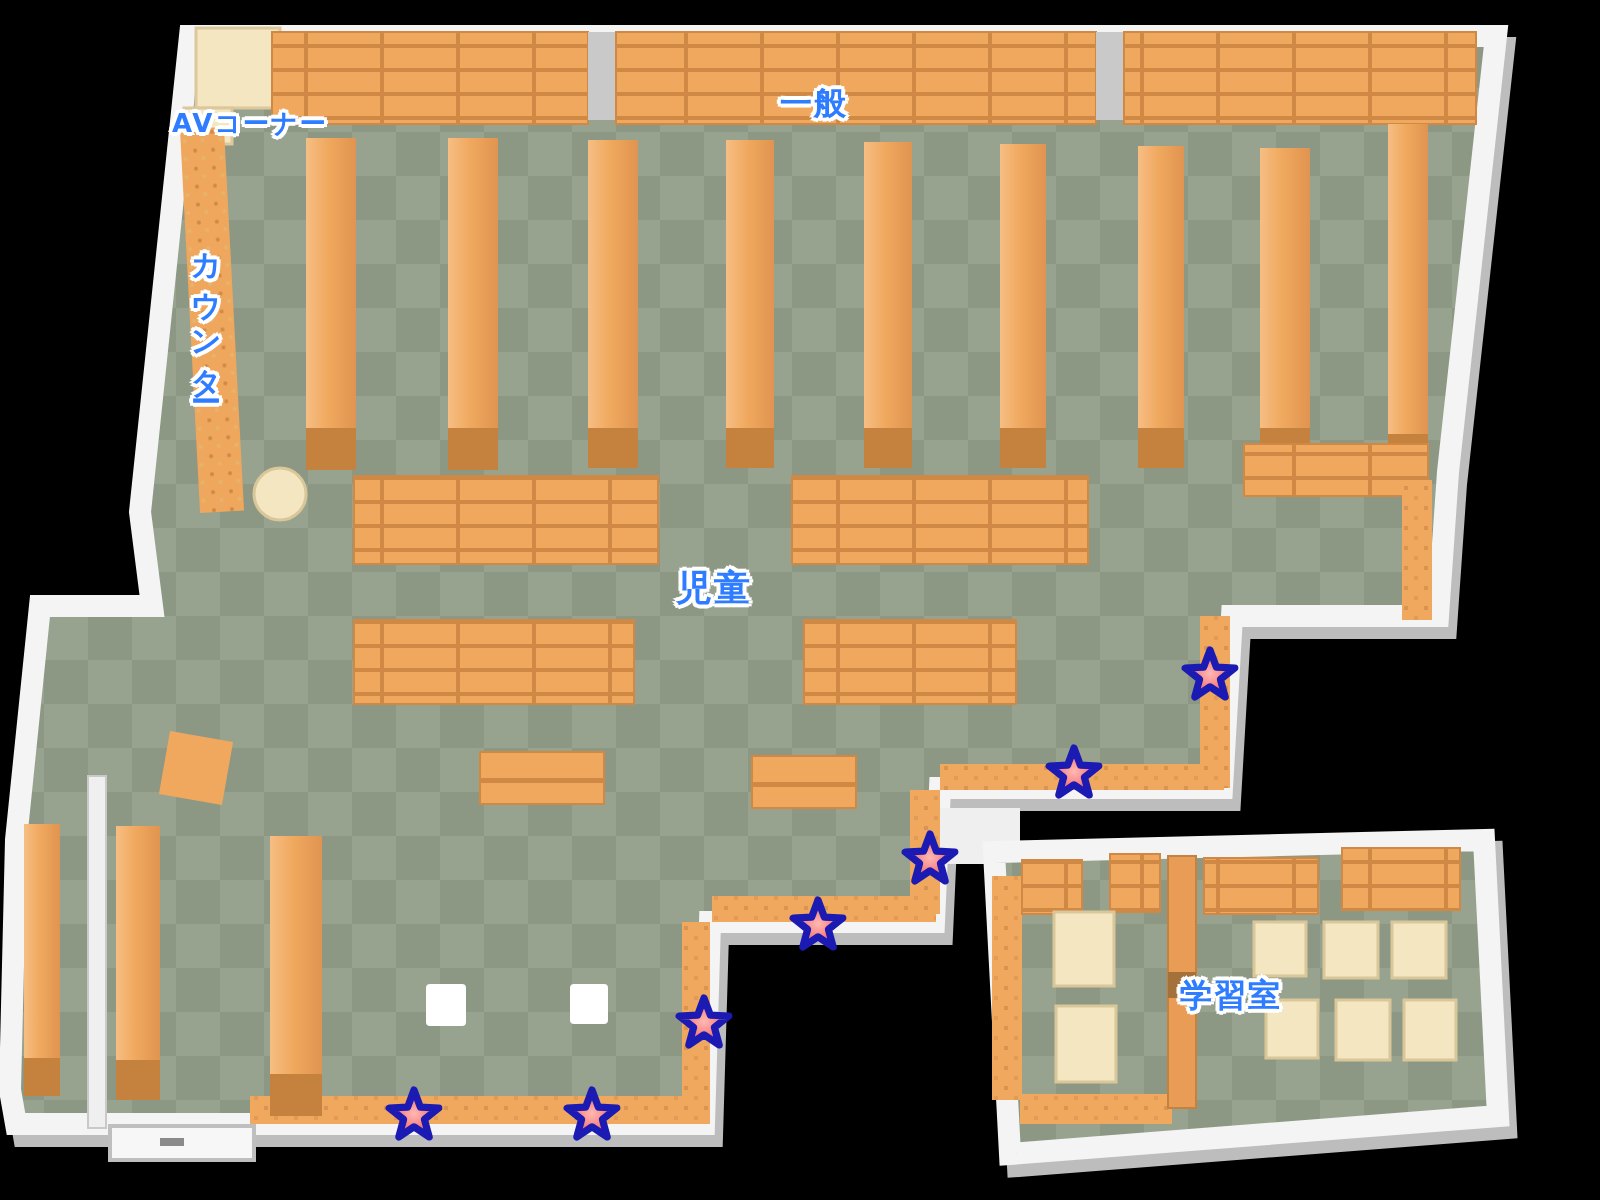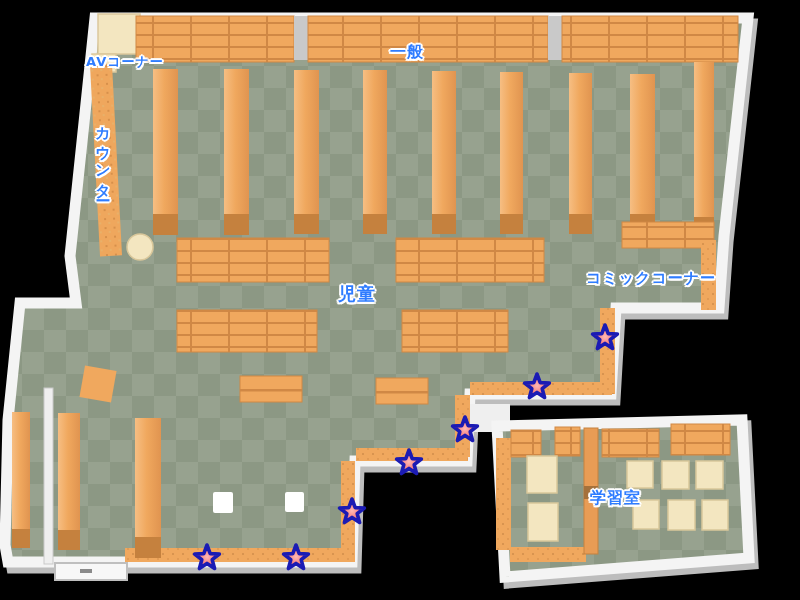--- a/index.html
+++ b/index.html
@@ -202,16 +202,15 @@
         <use href="#star-proto" xlink:href="#star-proto" x="352" y="512"></use>
         <use href="#star-proto" xlink:href="#star-proto" x="207" y="558"></use>
         <use href="#star-proto" xlink:href="#star-proto" x="296" y="558"></use>
       </g>
 </svg>
 
 <div id="label-av" class="map-label">AVコーナー</div>
 <div id="label-counter" class="map-label vertical">カウンター</div>
 <div id="label-general" class="map-label">一般</div>
 <div id="label-children" class="map-label">児童</div>
-<div id="label-comic" class="map-label">コミックコーナー</div>
 <div id="label-study" class="map-label">学習室</div>
 
 </div>
 
 </body></html>

